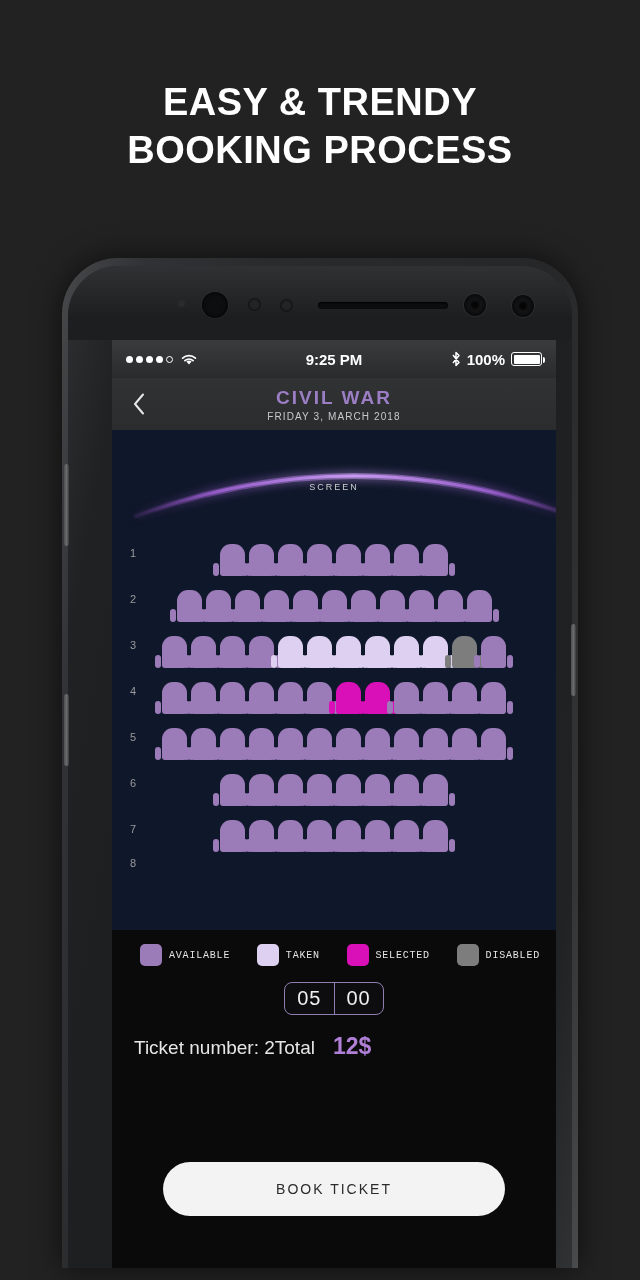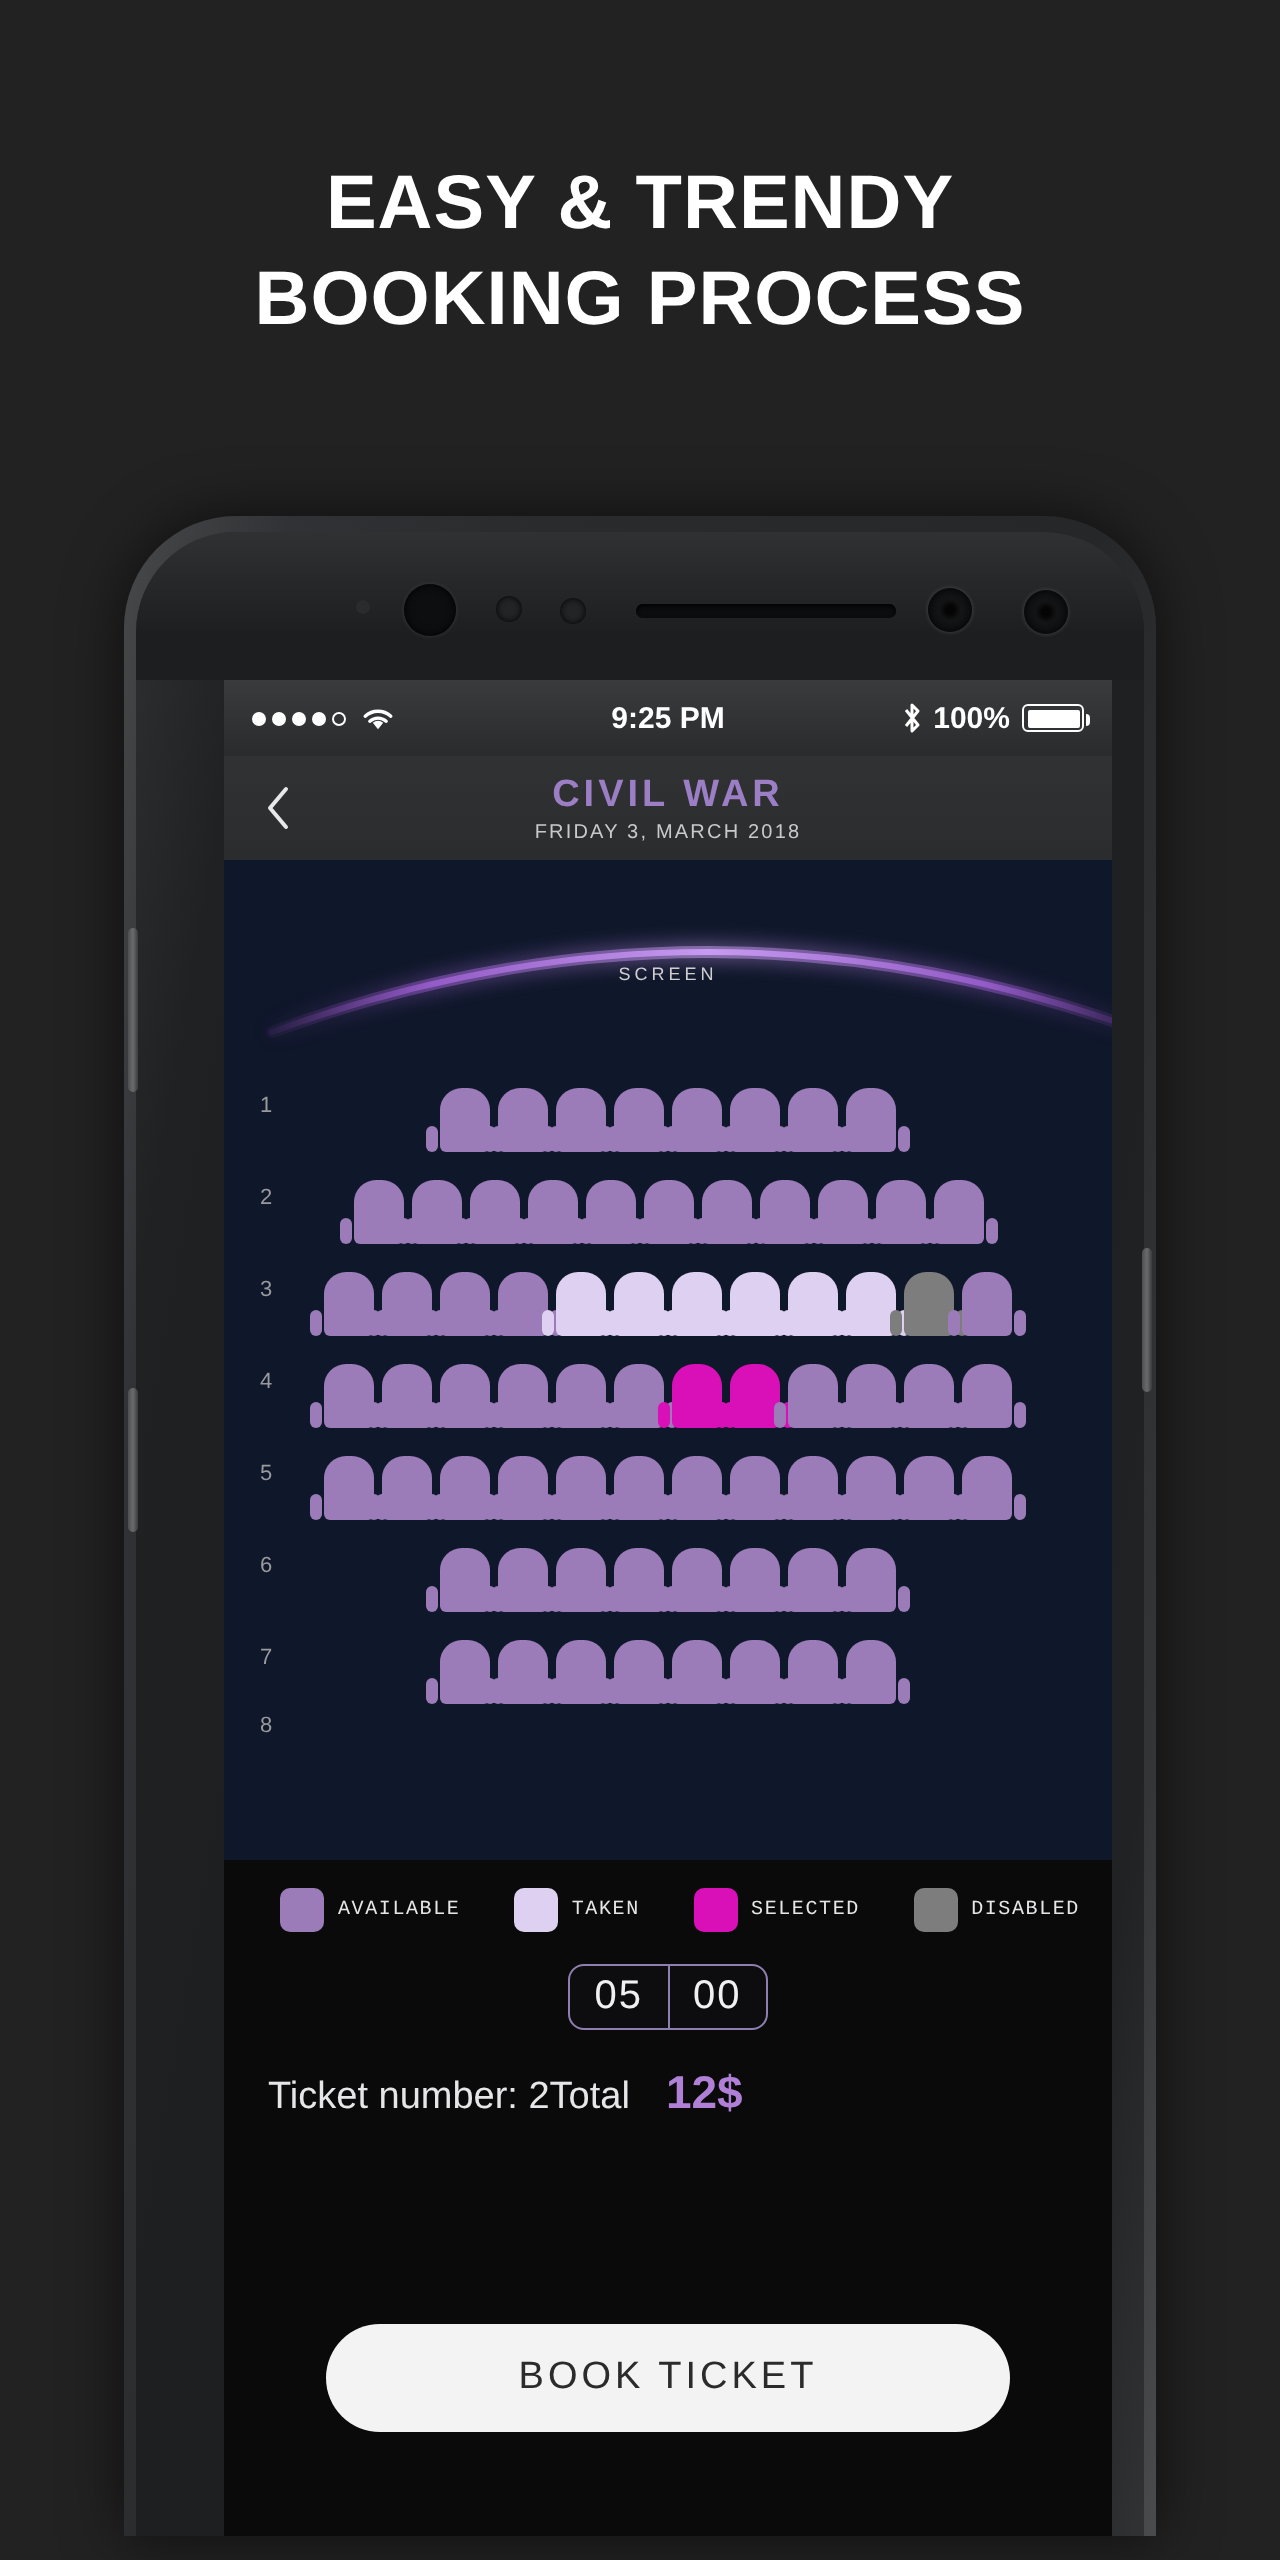--- a/index.html
+++ b/index.html
@@ -174,21 +174,21 @@
 
   
   .book-wrap{
     position:absolute; left:0; right:0; bottom:52px;
     display:flex; justify-content:center;
   }
   .book-btn{
     width:342px; height:54px; border-radius:27px;
     background:#f3f3f3; color:#2b2b2b;
     display:flex; align-items:center; justify-content:center;
-    font-size:19px; letter-spacing:2px; cursor:pointer;
+    font-size:14px; letter-spacing:2px; cursor:pointer;
     border:none; font-family:"Liberation Sans", sans-serif;text-align:right;
   }
 </style>
 </head>
 <body>
 
 <div class="promo">
   <span class="l1">EASY &amp; TRENDY</span>
   <span class="l2">BOOKING PROCESS</span>
 </div>

